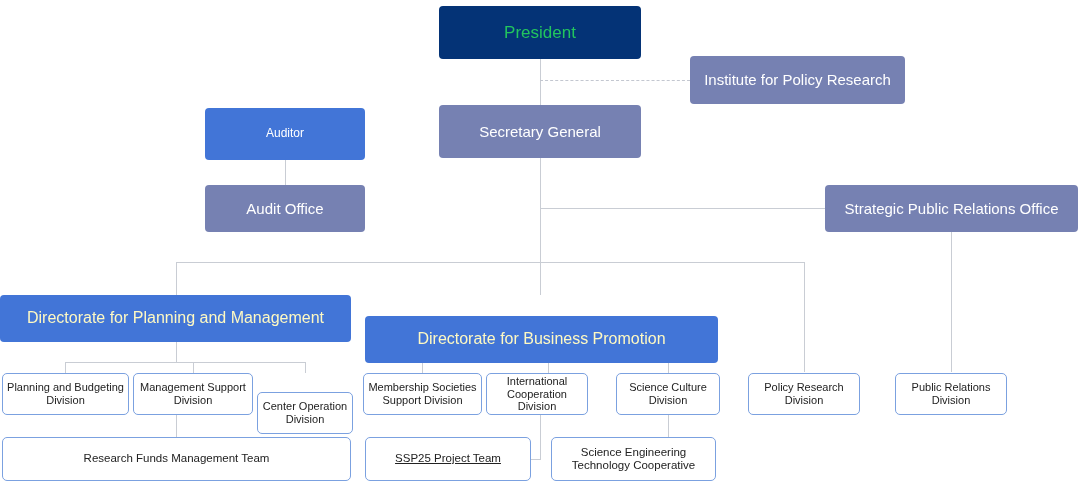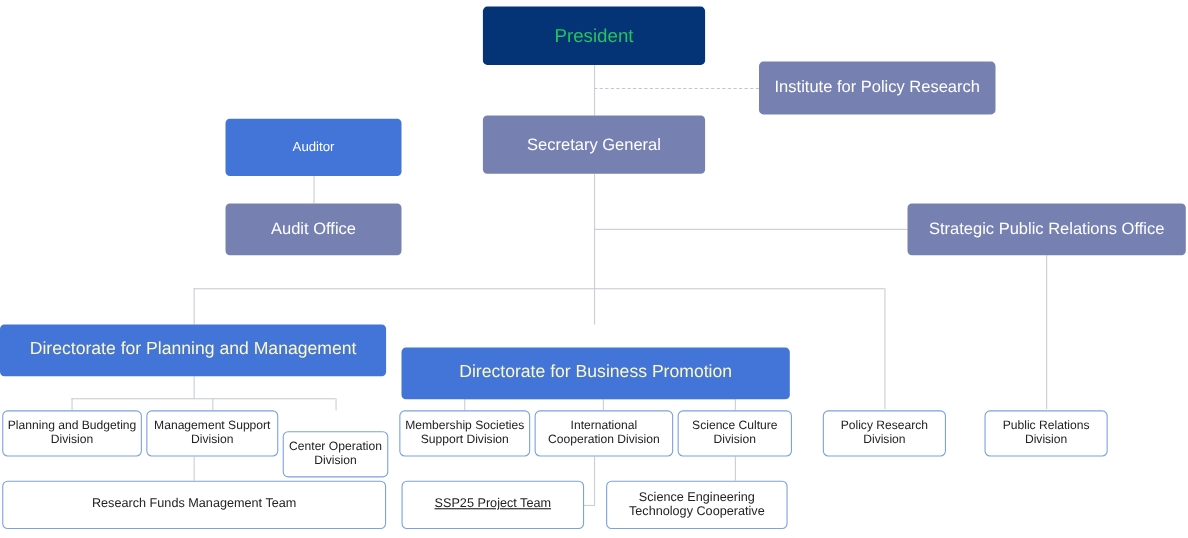--- a/index.html
+++ b/index.html
@@ -88,21 +88,21 @@
   <div class="node lvl-directorate" style="left:365px;top:295px;width:353px;height:47px;margin-top:21px;">Directorate for Business Promotion</div>
 
   <div class="node lvl-division" style="left:2px;top:373px;width:127px;height:42px;">Planning and Budgeting Division</div>
 
   <div class="node lvl-division" style="left:133px;top:373px;width:120px;height:42px;">Management Support Division</div>
 
   <div class="node lvl-division" style="left:257px;top:373px;width:96px;height:42px;margin-top:19px;">Center Operation Division</div>
 
   <div class="node lvl-division" style="left:363px;top:373px;width:119px;height:42px;">Membership Societies Support Division</div>
 
-  <div class="node lvl-division" style="left:486px;top:373px;width:126px;height:42px;">International Cooperation Division</div>
+  <div class="node lvl-division" style="left:486px;top:373px;width:102px;height:42px;">International Cooperation Division</div>
 
   <div class="node lvl-division" style="left:616px;top:373px;width:104px;height:42px;">Science Culture Division</div>
 
   <div class="node lvl-division" style="left:748px;top:373px;width:112px;height:42px;">Policy Research Division</div>
 
   <div class="node lvl-division" style="left:895px;top:373px;width:112px;height:42px;">Public Relations Division</div>
 
   <div class="node lvl-team" style="left:2px;top:437px;width:349px;height:44px;">Research Funds Management Team</div>
 
   <div class="node lvl-team" style="left:365px;top:437px;width:166px;height:44px;text-decoration:underline;">SSP25 Project Team</div>

